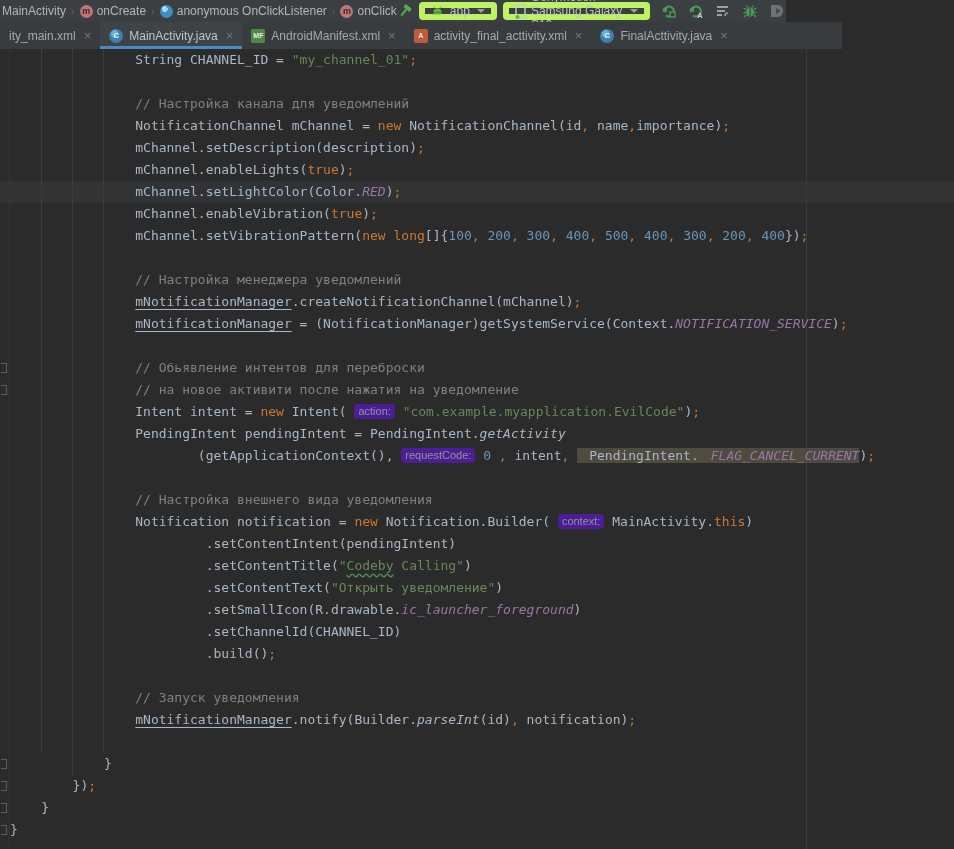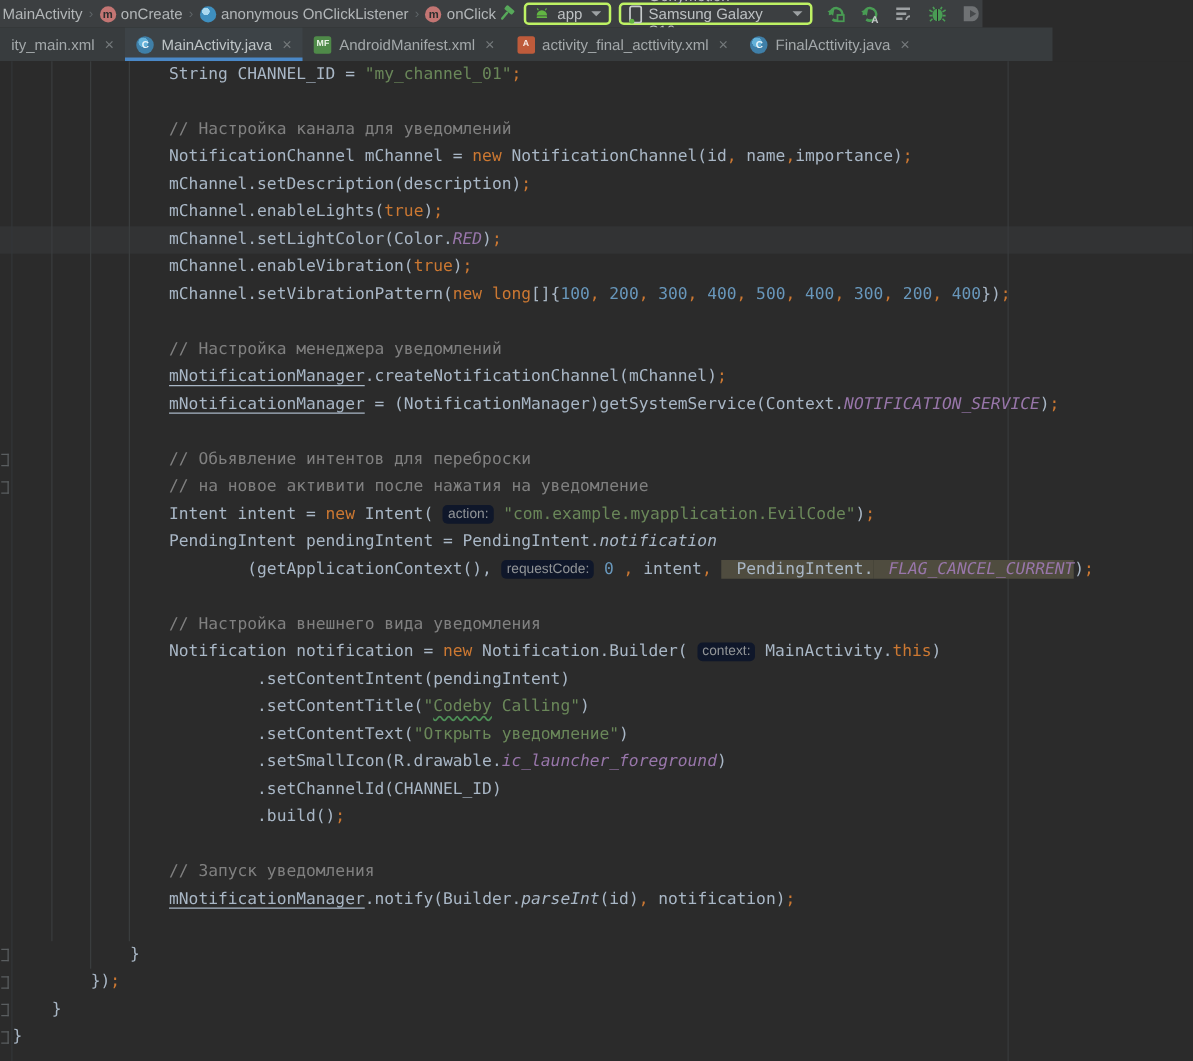--- a/index.html
+++ b/index.html
@@ -10,21 +10,21 @@
   .titlebar { position:absolute; left:0; top:0; width:786px; height:22px;
               background:#3C3F41; display:flex; align-items:center; overflow:hidden; }
   .crumbs { display:flex; align-items:center; padding-left:2px; white-space:nowrap; }
   .crumb { display:flex; align-items:center; gap:4px; color:#B2B6B8; font-size:12px; cursor:default; }
   .crumb-sep { color:#5F6568; font-size:11px; margin:0 5px; }
   .ico-method { width:13px; height:13px; border-radius:50%; background:#C37573; color:#2E2E2E;
                 font-size:9px; font-weight:bold; display:inline-flex; align-items:center; justify-content:center; }
   .ico-anon { width:13px; height:13px; border-radius:50%;
               background:radial-gradient(circle at 36% 32%, #A8D8EF 0 24%, #3E8FBF 26%); }
   .title-right { margin-left:auto; display:flex; align-items:center; gap:6px; padding-right:0; }
-  .combo { display:flex; align-items:center; gap:5px; border:2px solid #bef264; border-radius:4px;
+  .combo { display:flex; align-items:center; gap:5px; border:6px solid #bef264; border-radius:4px;
            height:18px; padding:0 6px; color:#BDC1C3; font-size:12px; background:#3C3F41; }
   .caret-down { width:0; height:0; border-left:4px solid transparent; border-right:4px solid transparent;
                 border-top:4px solid #9DA1A3; margin-left:2px; }
   .tool-ico { width:18px; height:18px; display:inline-flex; align-items:center; justify-content:center; }
   .actions { display:flex; align-items:center; gap:9px; margin-left:4px; }
 
   
   .tabbar { position:absolute; left:0; top:22px; width:842px; height:27px; background:#383C3E;
             display:flex; align-items:stretch; overflow:hidden; }
   .tab { position:relative; display:flex; align-items:center; gap:6px; padding:0 9px;
@@ -54,21 +54,21 @@
   .tok.k { color:#CC7832; }
   .tok.s { color:#6A8759; }
   .tok.n { color:#6897BB;text-align:right; }
   .tok.c { color:#808080; }
   .tok.p { color:#CC7832; }
   .tok.sc { color:#9876AA; font-style:italic; }
   .tok.sm { color:#A9B7C6; font-style:italic; }
   .tok.f { color:#A9B7C6; text-decoration:underline; text-underline-offset:3px; }
   .tok.hl { background:#4F4C3F;padding-left:12px; }
   .tok.squig { text-decoration:underline wavy #4E9157; text-decoration-skip-ink:none; text-underline-offset:3px; }
-  .chip { display:inline-block; background:#0f172a; color:#929597; border-radius:4px;
+  .chip { display:inline-block; background:#4c1d95; color:#929597; border-radius:4px;
           font-family:"Liberation Sans", sans-serif; font-size:11px; line-height:15px;
           padding:0 4px; transform:translateY(-1px); }
 </style>
 </head>
 <body>
 
 <div class="titlebar">
   <div class="crumbs" id="crumbs">
       <span class="crumb">
         <span>MainActivity</span>
@@ -224,21 +224,21 @@
       <div class="code-line"><span class="lt"><span class="tok d">                mChannel.enableVibration(</span><span class="tok k">true</span><span class="tok d">)</span><span class="tok p">;</span></span></div>
       <div class="code-line"><span class="lt"><span class="tok d">                mChannel.setVibrationPattern(</span><span class="tok k">new</span><span class="tok d"> </span><span class="tok k">long</span><span class="tok d">[]{</span><span class="tok n">100</span><span class="tok p">, </span><span class="tok n">200</span><span class="tok p">, </span><span class="tok n">300</span><span class="tok p">, </span><span class="tok n">400</span><span class="tok p">, </span><span class="tok n">500</span><span class="tok p">, </span><span class="tok n">400</span><span class="tok p">, </span><span class="tok n">300</span><span class="tok p">, </span><span class="tok n">200</span><span class="tok p">, </span><span class="tok n">400</span><span class="tok d">})</span><span class="tok p">;</span></span></div>
       <div class="code-line"><span class="lt"></span></div>
       <div class="code-line"><span class="lt"><span class="tok c">                // Настройка менеджера уведомлений</span></span></div>
       <div class="code-line"><span class="lt"><span class="tok d">                </span><span class="tok f">mNotificationManager</span><span class="tok d">.createNotificationChannel(mChannel)</span><span class="tok p">;</span></span></div>
       <div class="code-line"><span class="lt"><span class="tok d">                </span><span class="tok f">mNotificationManager</span><span class="tok d"> = (NotificationManager)getSystemService(Context.</span><span class="tok sc">NOTIFICATION_SERVICE</span><span class="tok d">)</span><span class="tok p">;</span></span></div>
       <div class="code-line"><span class="lt"></span></div>
       <div class="code-line"><span class="lt"><span class="tok c">                // Обьявление интентов для переброски</span></span></div>
       <div class="code-line"><span class="lt"><span class="tok c">                // на новое активити после нажатия на уведомление</span></span></div>
       <div class="code-line"><span class="lt"><span class="tok d">                Intent intent = </span><span class="tok k">new</span><span class="tok d"> Intent( </span><span class="chip">action:</span><span class="tok d"> </span><span class="tok s">"com.example.myapplication.EvilCode"</span><span class="tok d">)</span><span class="tok p">;</span></span></div>
-      <div class="code-line"><span class="lt"><span class="tok d">                PendingIntent pendingIntent = PendingIntent.</span><span class="tok sm">notification</span></span></div>
+      <div class="code-line"><span class="lt"><span class="tok d">                PendingIntent pendingIntent = PendingIntent.</span><span class="tok sm">getActivity</span></span></div>
       <div class="code-line"><span class="lt"><span class="tok d">                        (getApplicationContext(), </span><span class="chip">requestCode:</span><span class="tok d"> </span><span class="tok n">0</span><span class="tok p"> , </span><span class="tok d">intent</span><span class="tok p">, </span><span class="tok d hl">PendingIntent.</span><span class="tok sc hl">FLAG_CANCEL_CURRENT</span><span class="tok d">)</span><span class="tok p">;</span></span></div>
       <div class="code-line"><span class="lt"></span></div>
       <div class="code-line"><span class="lt"><span class="tok c">                // Настройка внешнего вида уведомления</span></span></div>
       <div class="code-line"><span class="lt"><span class="tok d">                Notification notification = </span><span class="tok k">new</span><span class="tok d"> Notification.Builder( </span><span class="chip">context:</span><span class="tok d"> MainActivity.</span><span class="tok k">this</span><span class="tok d">)</span></span></div>
       <div class="code-line"><span class="lt"><span class="tok d">                         .setContentIntent(pendingIntent)</span></span></div>
       <div class="code-line"><span class="lt"><span class="tok d">                         .setContentTitle(</span><span class="tok s">"</span><span class="tok s squig">Codeby</span><span class="tok s"> Calling"</span><span class="tok d">)</span></span></div>
       <div class="code-line"><span class="lt"><span class="tok d">                         .setContentText(</span><span class="tok s">"Открыть уведомление"</span><span class="tok d">)</span></span></div>
       <div class="code-line"><span class="lt"><span class="tok d">                         .setSmallIcon(R.drawable.</span><span class="tok sc">ic_launcher_foreground</span><span class="tok d">)</span></span></div>
       <div class="code-line"><span class="lt"><span class="tok d">                         .setChannelId(CHANNEL_ID)</span></span></div>
       <div class="code-line"><span class="lt"><span class="tok d">                         .build()</span><span class="tok p">;</span></span></div>

